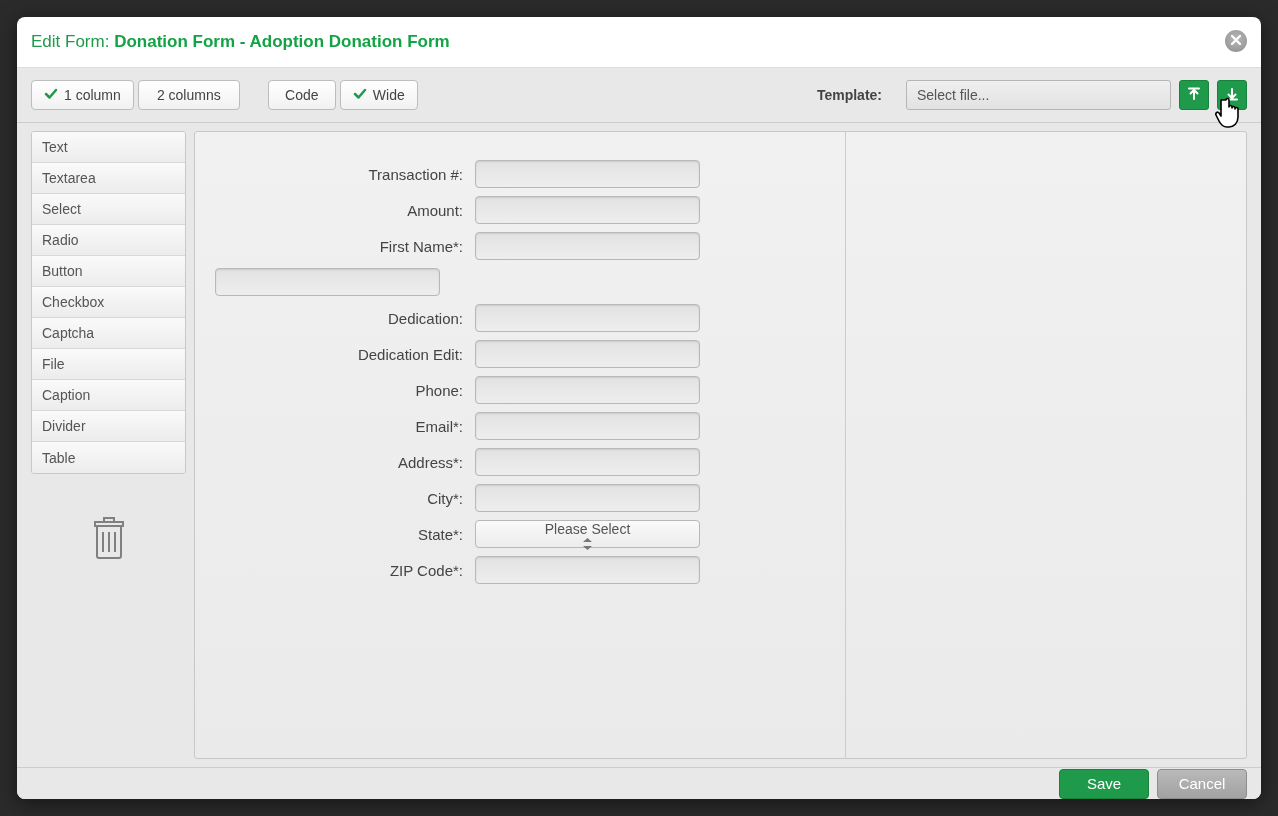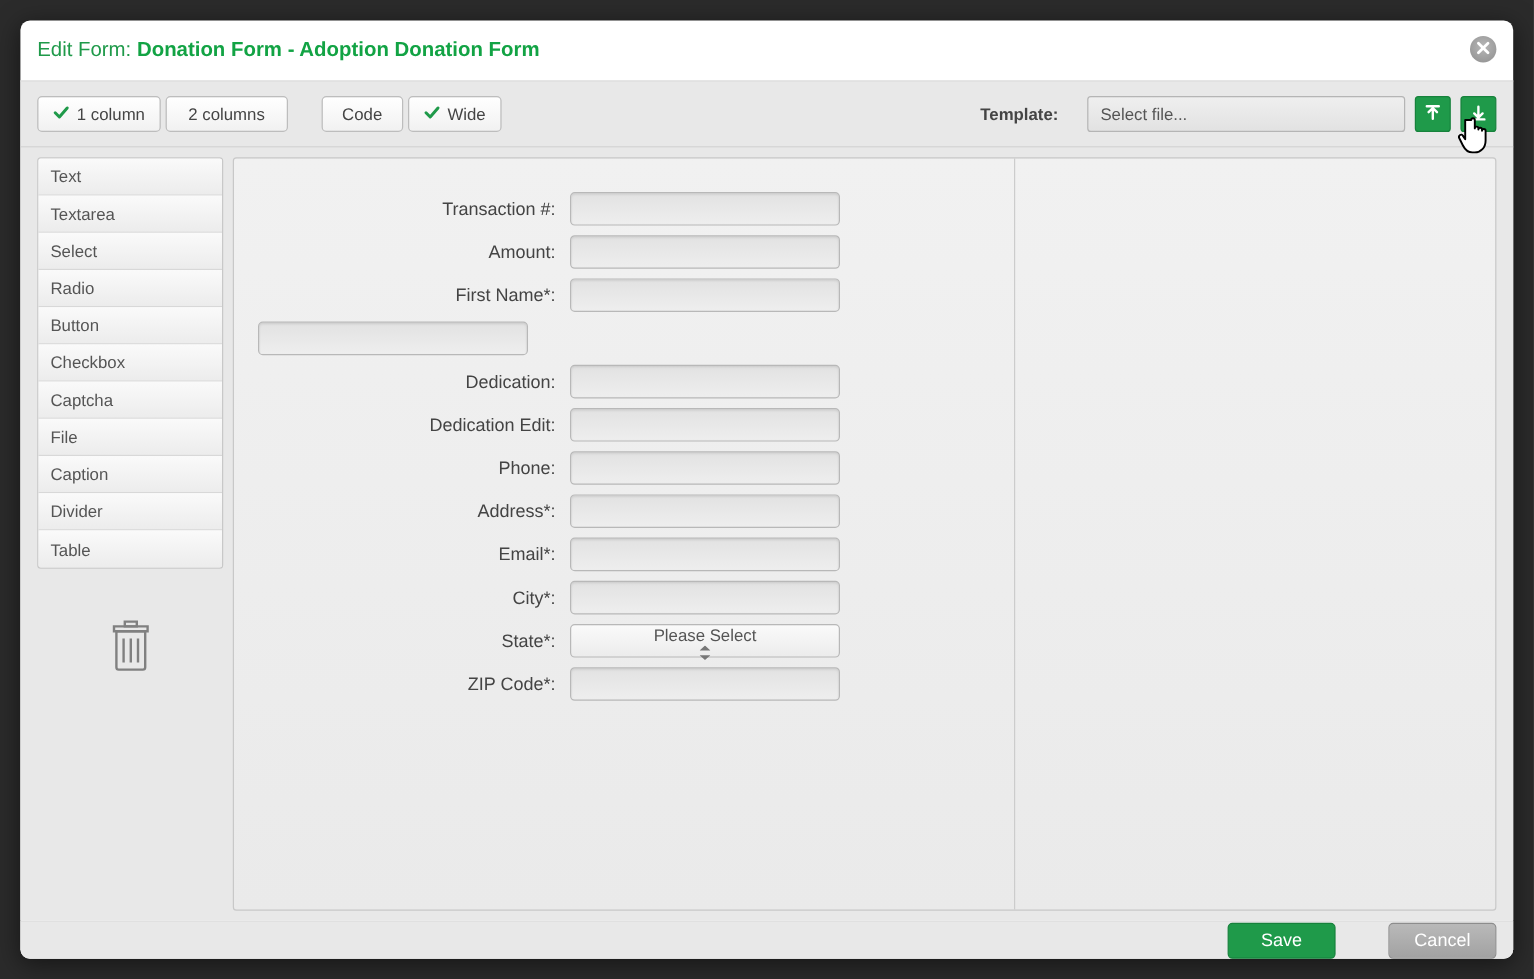--- a/index.html
+++ b/index.html
@@ -187,21 +187,21 @@
     height:30px;min-width:90px;padding:0 18px;
     border-radius:4px;border:1px solid;
     font-size:15px;font-weight:500;
     cursor:pointer;
   }
   .btn-primary {
     background:#1f9a4a;border-color:#17823c;color:#fff;
   }
   .btn-secondary {
     background: linear-gradient(#b9b9b9,#a2a2a2);
-    border-color:#8d8d8d;color:#fff;margin-left:36px;
+    border-color:#8d8d8d;color:#fff;
   }
   
   .hand-cursor {
     position:absolute;
     right:14px; top:78px;
     width:32px;height:36px;
     pointer-events:none;
     z-index:100;
   }
   .hand-cursor svg{width:32px;height:36px;}
@@ -349,25 +349,25 @@
         </div>
         <div class="frow">
           <div class="flabel">Dedication Edit:</div>
           <input class="finput" value="" style="">
         </div>
         <div class="frow">
           <div class="flabel">Phone:</div>
           <input class="finput" value="" style="">
         </div>
         <div class="frow">
+          <div class="flabel">Email*:</div>
+          <input class="finput" value="" style="">
+        </div>
+        <div class="frow">
           <div class="flabel">Address*:</div>
-          <input class="finput" value="" style="">
-        </div>
-        <div class="frow">
-          <div class="flabel">Email*:</div>
           <input class="finput" value="" style="">
         </div>
         <div class="frow">
           <div class="flabel">City*:</div>
           <input class="finput" value="" style="">
         </div>
         <div class="frow">
           <div class="flabel">State*:</div>
           <div class="fselect">
             <span>Please Select</span>

